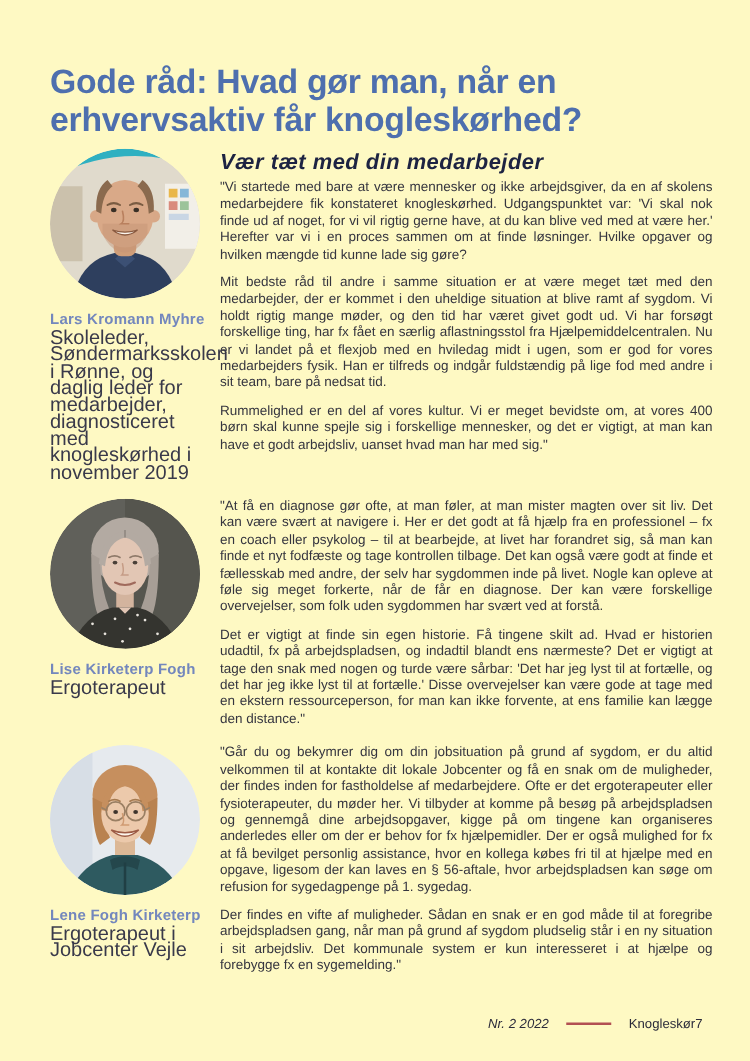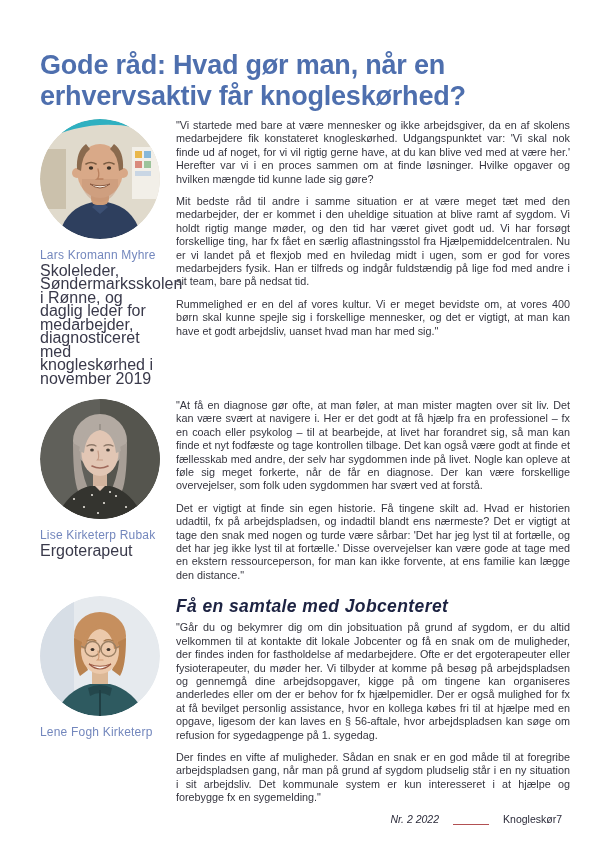--- a/index.html
+++ b/index.html
@@ -1,21 +1,21 @@
 <!DOCTYPE html>
 <html lang="da"><head>
 <meta charset="utf-8">
 <style>
   html,body{margin:0;padding:0;}
   body{background:#cfcfda;font-family:"Liberation Sans",sans-serif;}
   .page{
     position:relative;
     width:600px;height:849px;
     margin:0 auto;
-    background:#ffffff;
+    background:#fef9c3;
     overflow:hidden;
     color:#35353f;
   }
   .content{
     position:absolute;
     left:40px;right:30px;top:50px;
   }
   h1.page-title{
     margin:0 0 7px 0;
     font-size:27px;
@@ -34,21 +34,21 @@
   .section:first-of-type{margin-top:0;}
   .person-col{width:136px;}
   .photo{
     width:120px;height:120px;border-radius:50%;
     overflow:hidden;display:block;
   }
   .photo svg{display:block;width:120px;height:120px;}
   .person-name{
     margin-top:10px;
     font-size:12px;
-    font-weight:normal;
+    font-weight:bold;
     color:#7387bd;
     line-height:13.5px;
     letter-spacing:0.2px;
   }
   .person-role{
     font-size:16px;
     line-height:13.5px;
     color:#39394a;
     margin-top:1px;
     padding-right:14px;
@@ -67,21 +67,21 @@
     margin:0 0 9px 0;
     font-size:10.8px;
     line-height:13.4px;
     text-align:justify;
     color:#35353f;
   }
   .text-col p:last-child{margin-bottom:0;}
   .footer{
     position:absolute;
     right:38px;bottom:24px;
-    display:flex;align-items:flex-end;
+    display:flex;align-items:center;
     font-size:10.5px;
     color:#2b2b3a;
   }
   .footer .issue{font-style:italic;}
   .footer .rule{
     width:36px;height:1.5px;
     background:#b25052;
     margin:0 14px;
   }
   .footer .magazine{margin-right:0;}
@@ -129,20 +129,21 @@
               <ellipse cx="69" cy="49" rx="2.2" ry="1.8" fill="#3a3026"></ellipse>
               <path d="M58,50 Q60,58 57,60 L63,60" stroke="#b9805e" stroke-width="1.3" fill="none" stroke-linecap="round"></path>
               <path d="M50,65 Q60,73 70,65 Q60,68.5 50,65 Z" fill="#fdf7ef" stroke="#8a5a40" stroke-width="1"></path>
             </g>
           </svg>
         </span>
         <div class="person-name">Lars Kromann Myhre</div>
         <div class="person-role">Skoleleder, Søndermarksskolen i Rønne, og daglig leder for medarbejder, diagnosticeret med knogleskørhed i november 2019</div>
       </div>
       <div class="text-col">
+        <h2 class="section-heading">Vær tæt med din medarbejder</h2>
         <p>"Vi startede med bare at være mennesker og ikke arbejdsgiver, da en af skolens medarbejdere fik konstateret knogleskørhed. Udgangspunktet var: 'Vi skal nok finde ud af noget, for vi vil rigtig gerne have, at du kan blive ved med at være her.' Herefter var vi i en proces sammen om at finde løsninger. Hvilke opgaver og hvilken mængde tid kunne lade sig gøre?</p>
         <p>Mit bedste råd til andre i samme situation er at være meget tæt med den medarbejder, der er kommet i den uheldige situation at blive ramt af sygdom. Vi holdt rigtig mange møder, og den tid har været givet godt ud. Vi har forsøgt forskellige ting, har fx fået en særlig aflastningsstol fra Hjælpemiddelcentralen. Nu er vi landet på et flexjob med en hviledag midt i ugen, som er god for vores medarbejders fysik. Han er tilfreds og indgår fuldstændig på lige fod med andre i sit team, bare på nedsat tid.</p>
         <p>Rummelighed er en del af vores kultur. Vi er meget bevidste om, at vores 400 børn skal kunne spejle sig i forskellige mennesker, og det er vigtigt, at man kan have et godt arbejdsliv, uanset hvad man har med sig."</p>
       </div>
     </div>
 
     <div class="section">
       <div class="person-col">
         <span class="photo">
           <svg viewBox="0 0 120 120" aria-hidden="true">
@@ -178,21 +179,21 @@
               <path d="M60,92 L55,87 L65,87 Z" fill="#e2c6b4"></path>
               <path d="M47,47 Q52,44.5 56,47" stroke="#8f7a6a" stroke-width="1.3" fill="none" stroke-linecap="round"></path>
               <path d="M64,47 Q68,44.5 73,47" stroke="#8f7a6a" stroke-width="1.3" fill="none" stroke-linecap="round"></path>
               <ellipse cx="52" cy="51" rx="1.9" ry="1.5" fill="#4a4038"></ellipse>
               <ellipse cx="68" cy="51" rx="1.9" ry="1.5" fill="#4a4038"></ellipse>
               <path d="M58,52 Q59.5,59 57.5,61 L62.5,61" stroke="#c59c86" stroke-width="1.2" fill="none" stroke-linecap="round"></path>
               <path d="M52,67 Q60,71 68,67" stroke="#a06a5c" stroke-width="1.6" fill="none" stroke-linecap="round"></path>
             </g>
           </svg>
         </span>
-        <div class="person-name">Lise Kirketerp Rubak</div>
+        <div class="person-name">Lise Kirketerp Fogh</div>
         <div class="person-role">Ergoterapeut</div>
       </div>
       <div class="text-col">
         <p>"At få en diagnose gør ofte, at man føler, at man mister magten over sit liv. Det kan være svært at navigere i. Her er det godt at få hjælp fra en professionel – fx en coach eller psykolog – til at bearbejde, at livet har forandret sig, så man kan finde et nyt fodfæste og tage kontrollen tilbage. Det kan også være godt at finde et fællesskab med andre, der selv har sygdommen inde på livet. Nogle kan opleve at føle sig meget forkerte, når de får en diagnose. Der kan være forskellige overvejelser, som folk uden sygdommen har svært ved at forstå.</p>
         <p>Det er vigtigt at finde sin egen historie. Få tingene skilt ad. Hvad er historien udadtil, fx på arbejdspladsen, og indadtil blandt ens nærmeste? Det er vigtigt at tage den snak med nogen og turde være sårbar: 'Det har jeg lyst til at fortælle, og det har jeg ikke lyst til at fortælle.' Disse overvejelser kan være gode at tage med en ekstern ressourceperson, for man kan ikke forvente, at ens familie kan lægge den distance."</p>
       </div>
     </div>
 
     <div class="section">
       <div class="person-col">
@@ -223,23 +224,23 @@
               <ellipse cx="52.5" cy="53.5" rx="1.9" ry="1.6" fill="#3e342c"></ellipse>
               <ellipse cx="68.5" cy="53.5" rx="1.9" ry="1.6" fill="#3e342c"></ellipse>
               <path d="M47,45 Q52,42.5 56,45" stroke="#a57a50" stroke-width="1.3" fill="none" stroke-linecap="round"></path>
               <path d="M64,45 Q68,42.5 73,45" stroke="#a57a50" stroke-width="1.3" fill="none" stroke-linecap="round"></path>
               <path d="M58,55 Q60,62 57.5,64 L63,64" stroke="#cf9a72" stroke-width="1.2" fill="none" stroke-linecap="round"></path>
               <path d="M49,68 Q60,78 71,68 Q60,72.5 49,68 Z" fill="#fdf6ee" stroke="#9c5a44" stroke-width="1.1"></path>
             </g>
           </svg>
         </span>
         <div class="person-name">Lene Fogh Kirketerp</div>
+        <div class="person-role">Ergoterapeut i Jobcenter Vejle</div>
       </div>
       <div class="text-col">
-        <h2 class="section-heading">Få en samtale med Jobcenteret</h2>
         <p>"Går du og bekymrer dig om din jobsituation på grund af sygdom, er du altid velkommen til at kontakte dit lokale Jobcenter og få en snak om de muligheder, der findes inden for fastholdelse af medarbejdere. Ofte er det ergoterapeuter eller fysioterapeuter, du møder her. Vi tilbyder at komme på besøg på arbejdspladsen og gennemgå dine arbejdsopgaver, kigge på om tingene kan organiseres anderledes eller om der er behov for fx hjælpemidler. Der er også mulighed for fx at få bevilget personlig assistance, hvor en kollega købes fri til at hjælpe med en opgave, ligesom der kan laves en § 56-aftale, hvor arbejdspladsen kan søge om refusion for sygedagpenge på 1. sygedag.</p>
         <p>Der findes en vifte af muligheder. Sådan en snak er en god måde til at foregribe arbejdspladsen gang, når man på grund af sygdom pludselig står i en ny situation i sit arbejdsliv. Det kommunale system er kun interesseret i at hjælpe og forebygge fx en sygemelding."</p>
       </div>
     </div>
 
   </div>
 
   <div class="footer">
     <span class="issue">Nr. 2 2022</span>
     <span class="rule"></span>

